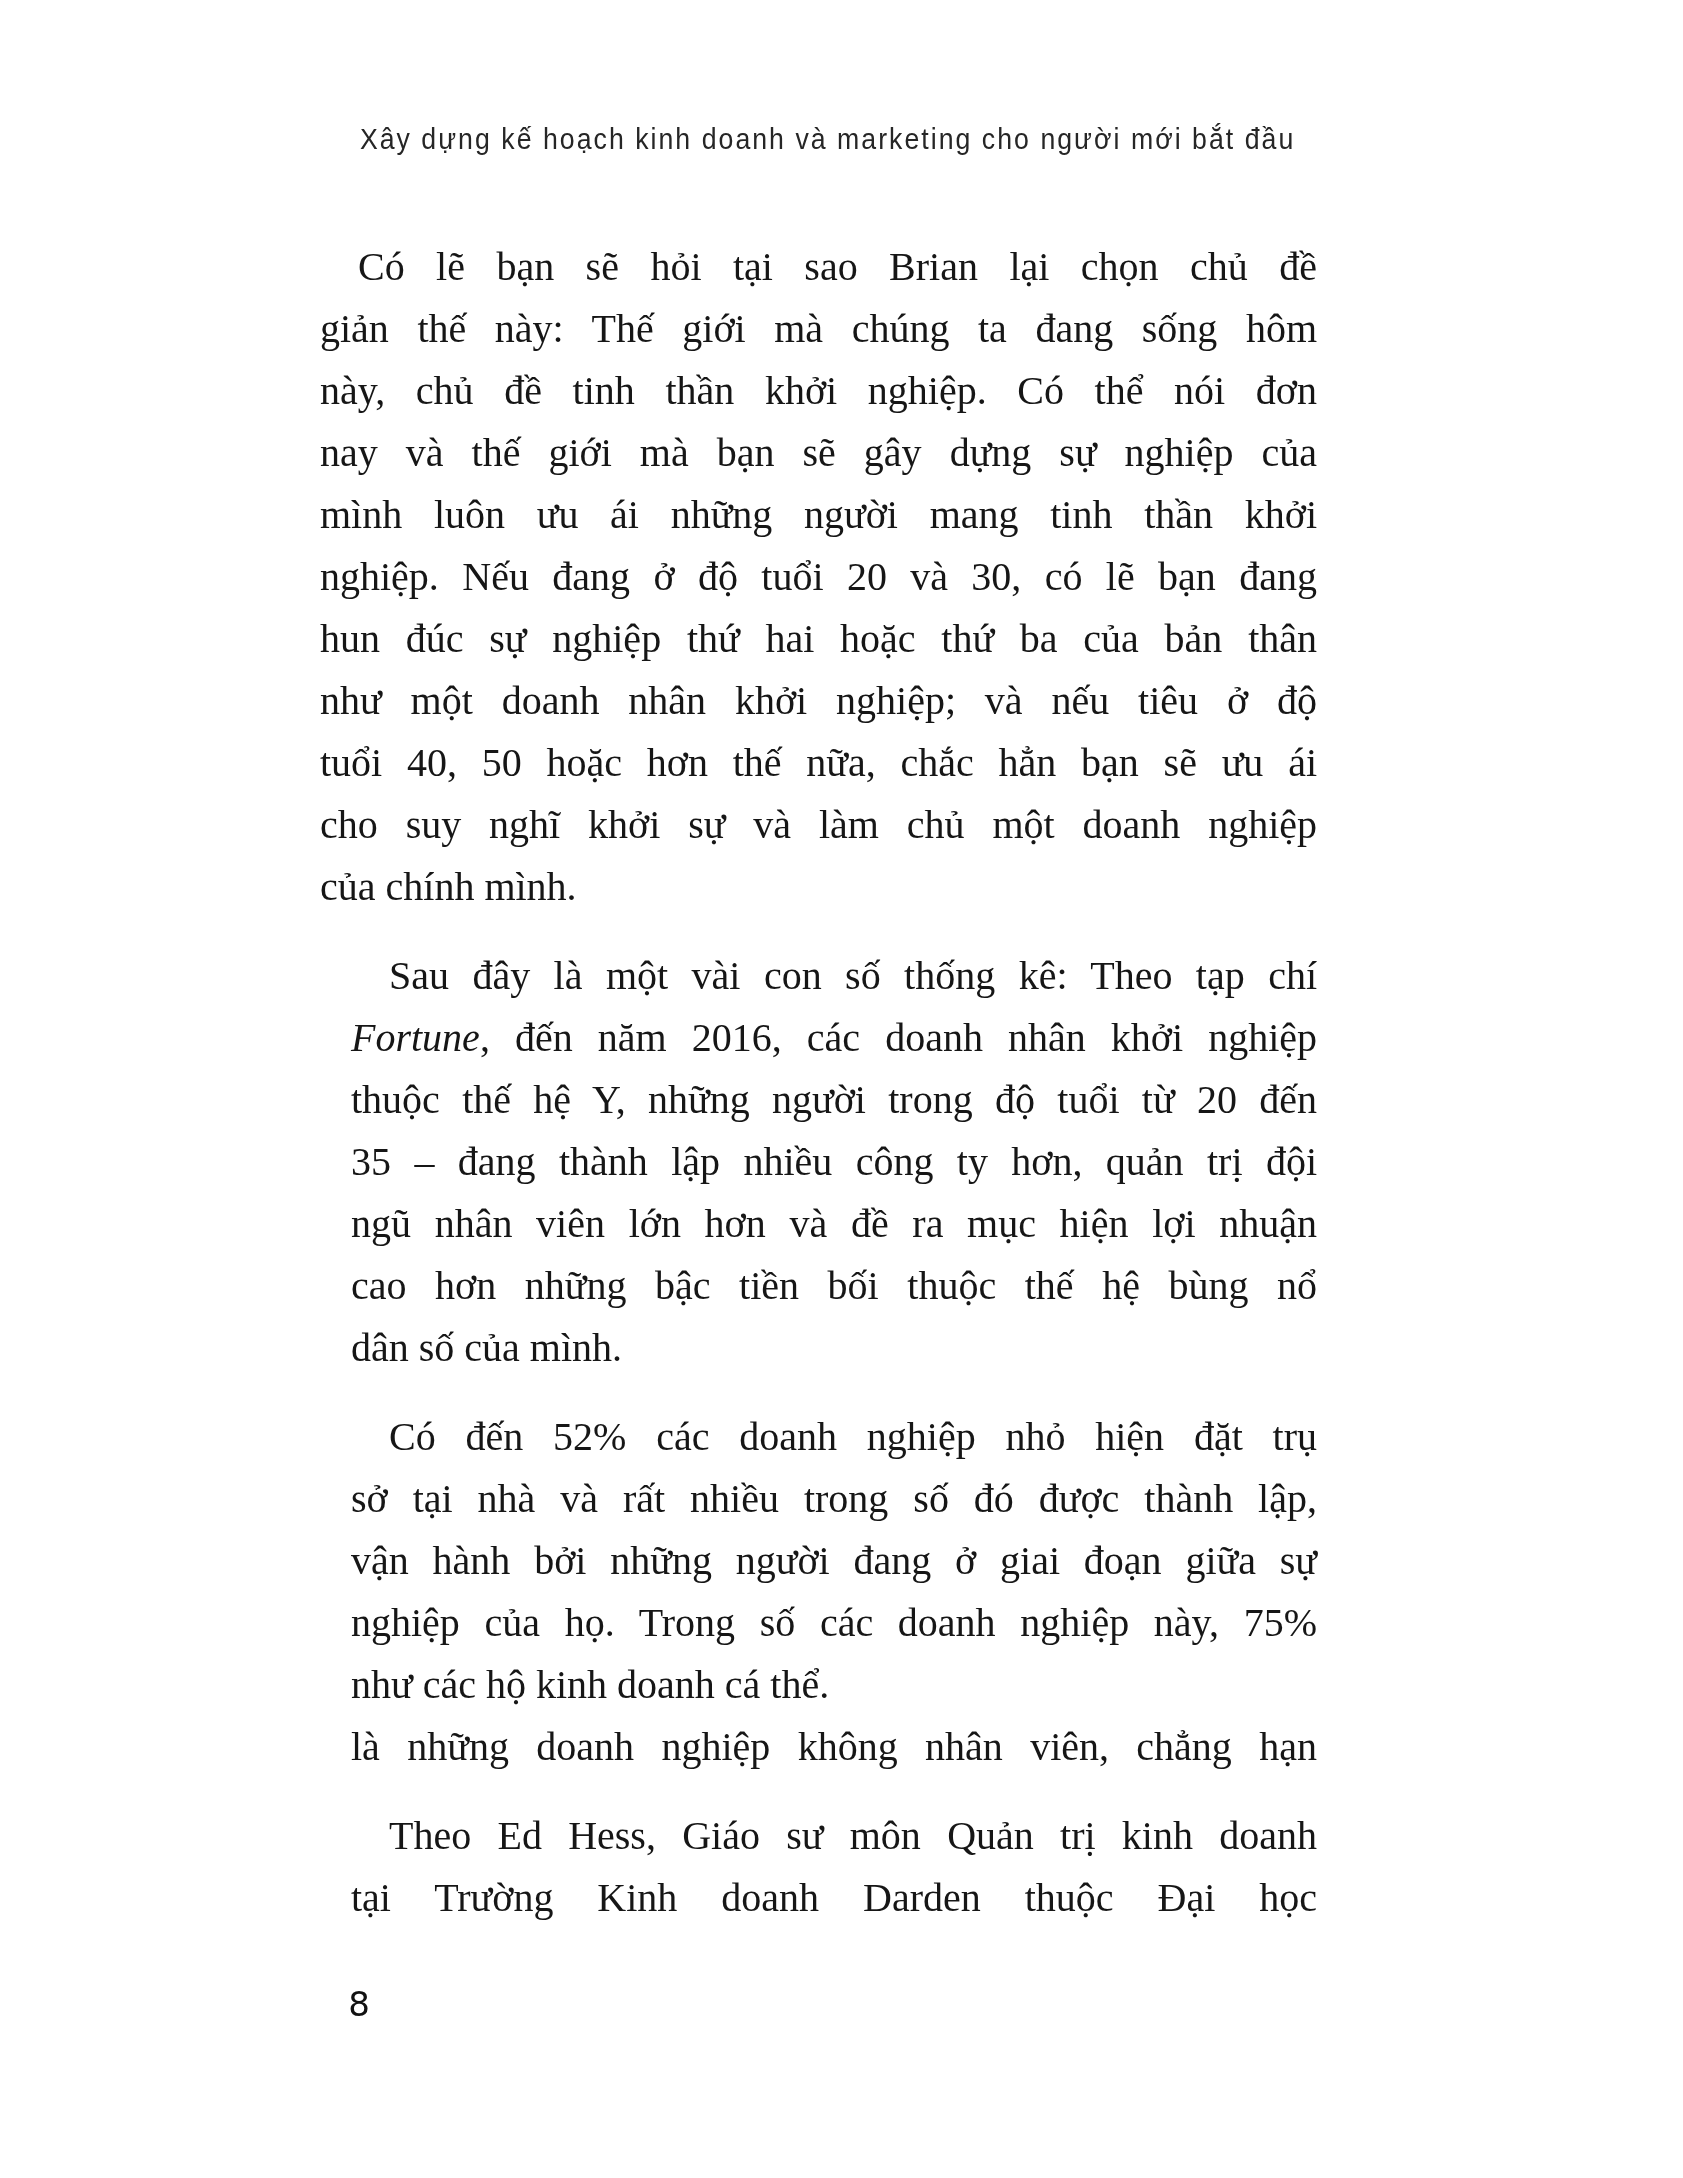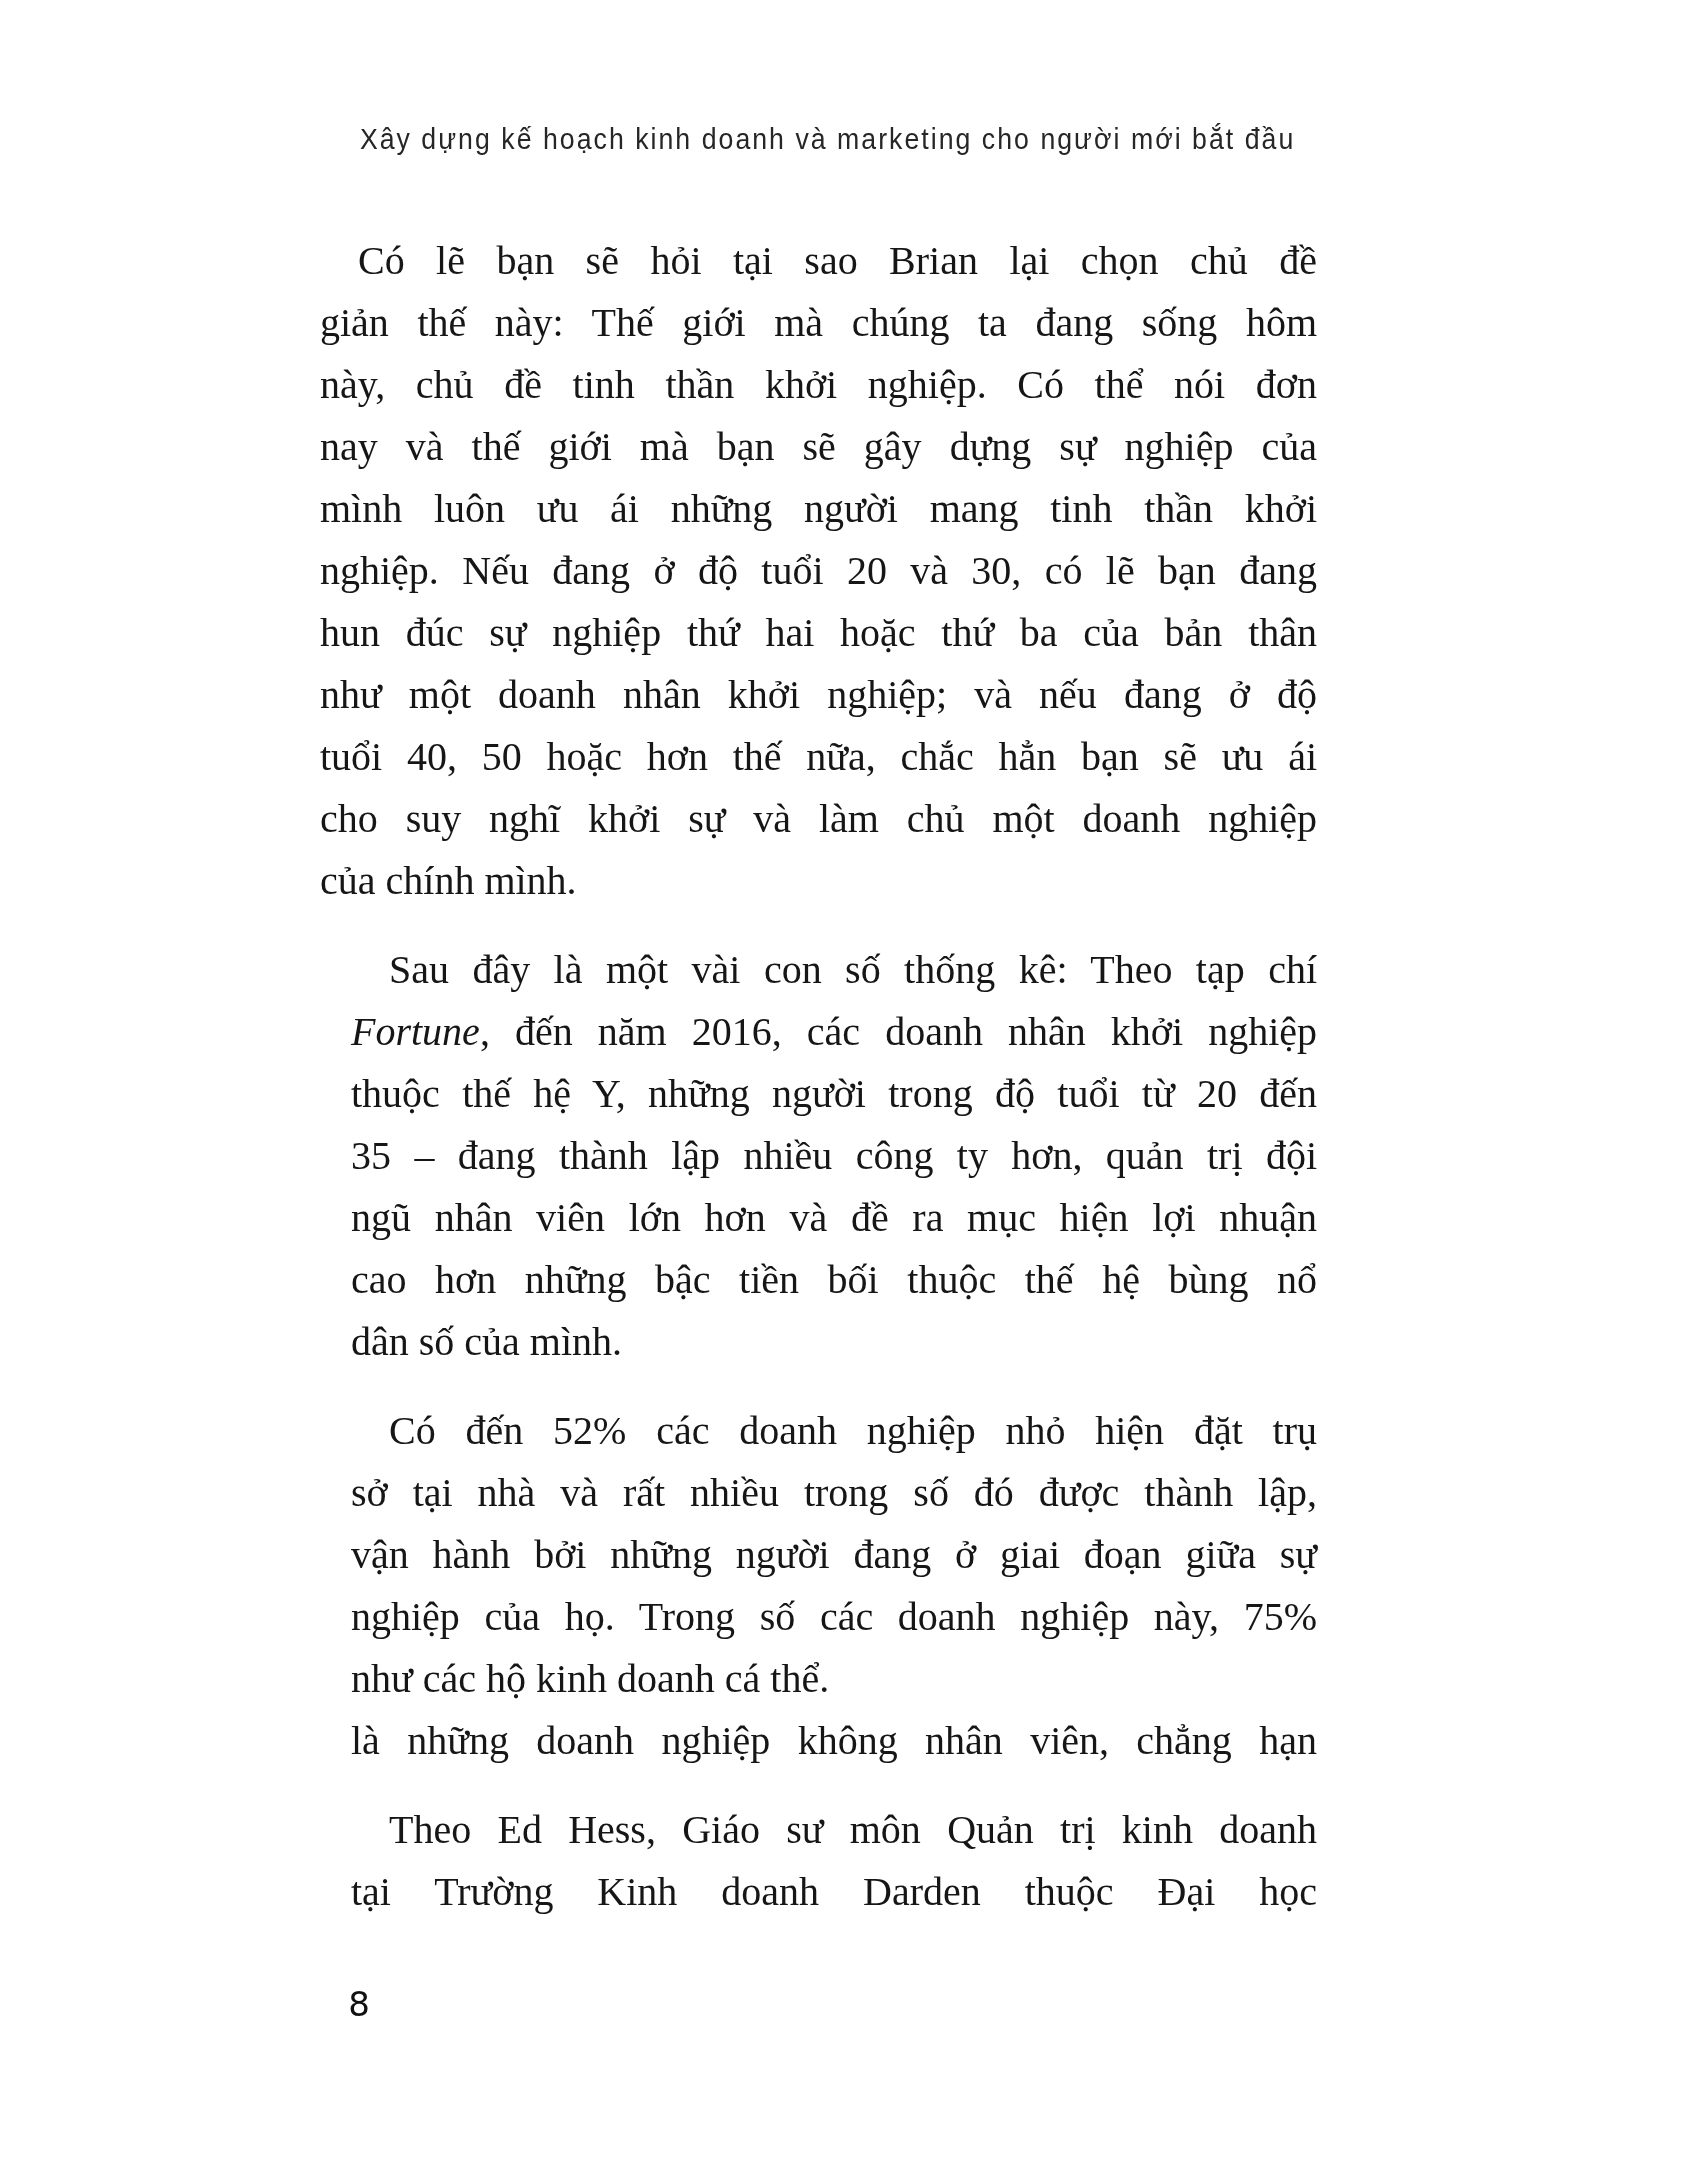--- a/index.html
+++ b/index.html
@@ -22,21 +22,21 @@
     font-size: 29px;
     letter-spacing: 2.2px;
     color: #262626;
     transform: scaleX(0.92);
     transform-origin: center;
     white-space: nowrap;
   }
   .body-text {
     position: absolute;
     left: 320px;
-    top: 230px;
+    top: 236px;
     width: 997px;
     font-size: 40px;
     line-height: 62px;
     color: #161616;
   }
   .para + .para { margin-top: 27px; margin-left: 31px; }
   .line { text-align: justify; }
   .line.j { text-align-last: justify; }
   .line.indent { text-indent: 38px; }
   .it { font-style: italic; }
@@ -59,21 +59,21 @@
 
   <div class="body-text">
       <div class="para">
         <div class="line j indent"><span>Có lẽ bạn sẽ hỏi tại sao Brian lại chọn chủ đề</span></div>
         <div class="line j"><span>giản thế này: Thế giới mà chúng ta đang sống hôm</span></div>
         <div class="line j"><span>này, chủ đề tinh thần khởi nghiệp. Có thể nói đơn</span></div>
         <div class="line j"><span>nay và thế giới mà bạn sẽ gây dựng sự nghiệp của</span></div>
         <div class="line j"><span>mình luôn ưu ái những người mang tinh thần khởi</span></div>
         <div class="line j"><span>nghiệp. Nếu đang ở độ tuổi 20 và 30, có lẽ bạn đang</span></div>
         <div class="line j"><span>hun đúc sự nghiệp thứ hai hoặc thứ ba của bản thân</span></div>
-        <div class="line j"><span>như một doanh nhân khởi nghiệp; và nếu đang ở độ</span></div>
+        <div class="line j"><span>như một doanh nhân khởi nghiệp; và nếu tiêu ở độ</span></div>
         <div class="line j"><span>tuổi 40, 50 hoặc hơn thế nữa, chắc hẳn bạn sẽ ưu ái</span></div>
         <div class="line j"><span>cho suy nghĩ khởi sự và làm chủ một doanh nghiệp</span></div>
         <div class="line"><span>của chính mình.</span></div>
       </div>
       <div class="para">
         <div class="line j indent"><span>Sau đây là một vài con số thống kê: Theo tạp chí</span></div>
         <div class="line j"><span class="it">Fortune</span><span>, đến năm 2016, các doanh nhân khởi nghiệp</span></div>
         <div class="line j"><span>thuộc thế hệ Y, những người trong độ tuổi từ 20 đến</span></div>
         <div class="line j"><span>35 – đang thành lập nhiều công ty hơn, quản trị đội</span></div>
         <div class="line j"><span>ngũ nhân viên lớn hơn và đề ra mục hiện lợi nhuận</span></div>

